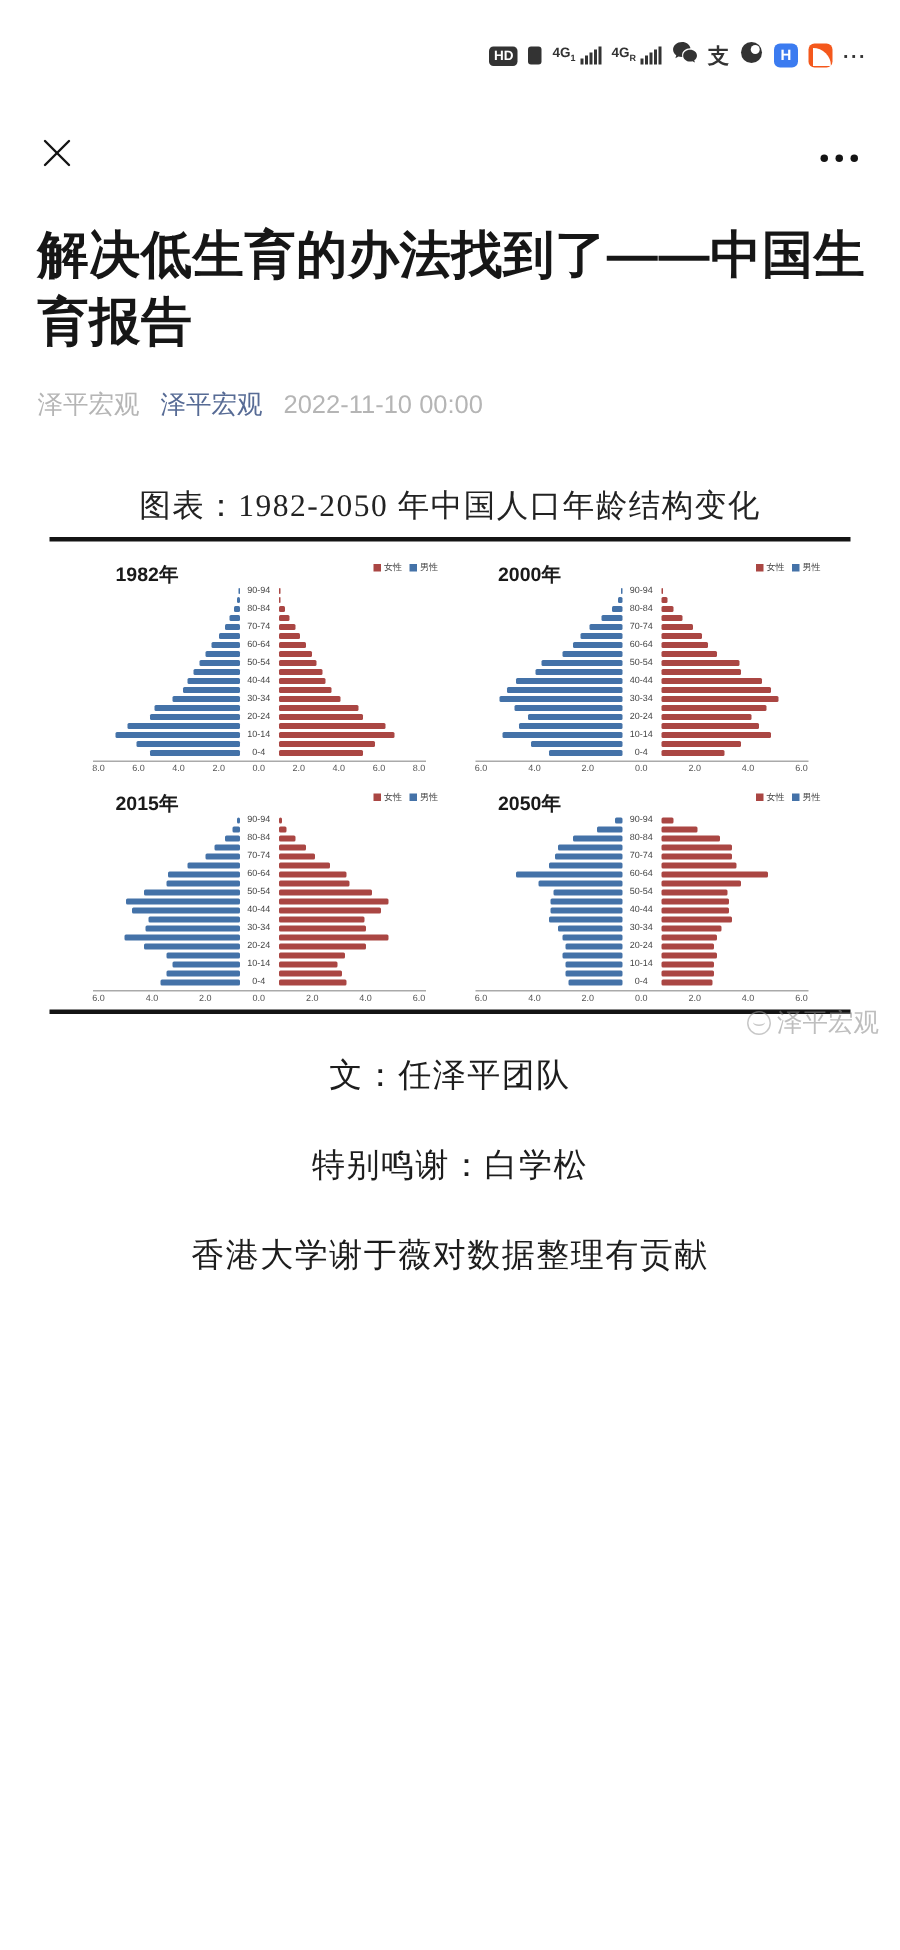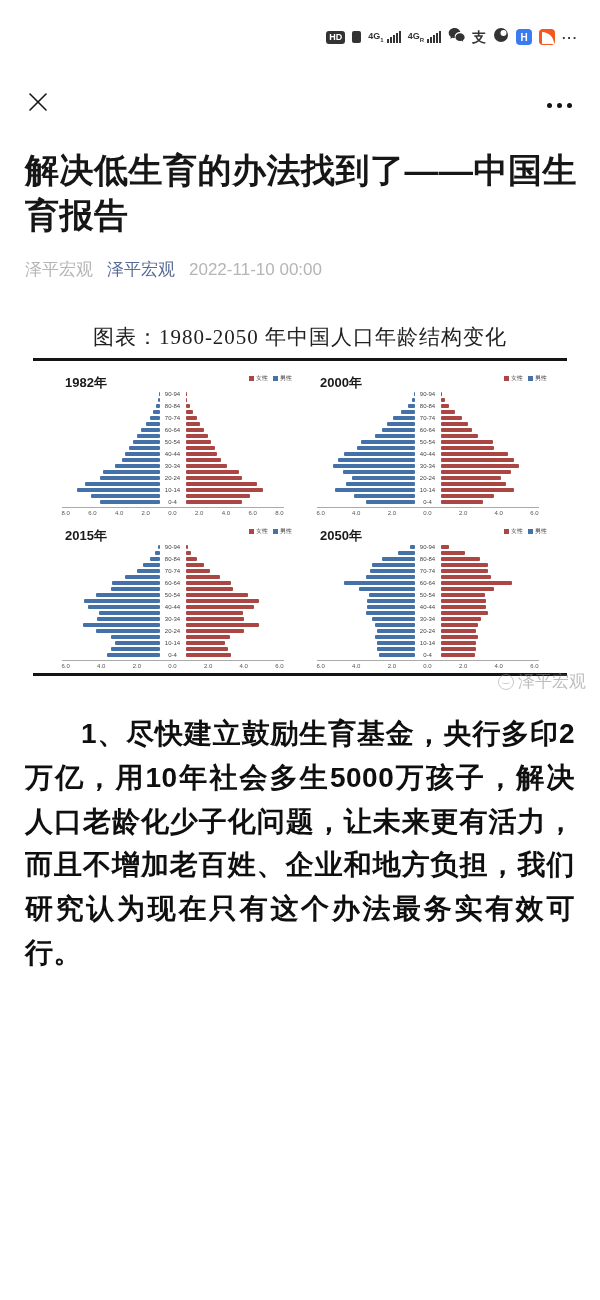--- a/index.html
+++ b/index.html
@@ -52,21 +52,21 @@
   .byline .when { color:#b5b5b5; }
 
   
   .figure { position:relative; margin-top:42px; }
   .fig-title { text-align:center; font-family:"Liberation Serif","DejaVu Serif",serif;
                font-size:21px; color:#222; letter-spacing:1px; }
   .fig-rule { height:3px; background:#141414; margin:7px 33px 0 33px; }
   .fig-rule.bottom { margin-top:2px; }
   .pyr-grid { display:grid; grid-template-columns:255px 255px; width:510px; margin:4px auto 0 auto; }
   .pyr-cell { position:relative; width:255px; height:153px; }
-  .pyr-title { position:absolute; top:9px; left:20px; font-size:13px; font-weight:bold; color:#1a1a1a; }
+  .pyr-title { position:absolute; top:9px; left:32px; font-size:13px; font-weight:bold; color:#1a1a1a; }
   .pyr-legend { position:absolute; top:9px; right:8px; display:flex; gap:5px; align-items:center; }
   .pyr-legend .li { display:flex; align-items:center; gap:2px; }
   .pyr-legend .sw { width:5px; height:5px; display:inline-block; }
   .pyr-legend .ll { font-size:6px; color:#444; }
   .pyr-plot { margin:26px auto 0 auto; width:222px; }
   .pyr-row { display:flex; align-items:center; height:6px; }
   .pz-l { width:98px; display:flex; justify-content:flex-end; }
   .pz-r { width:98px; display:flex; justify-content:flex-start; }
   .pz-c { width:26px; font-size:6px; line-height:6px; text-align:center; color:#444; }
   .pbar { height:4px; border-radius:1px; }
@@ -160,21 +160,21 @@
   </div>
 
   <h1 class="art-title">解决低生育的办法找到了——中国生育报告</h1>
   <div class="byline">
     <span class="src">泽平宏观</span>
     <span class="acct">泽平宏观</span>
     <span class="when">2022-11-10 00:00</span>
   </div>
 
   <div class="figure">
-    <div class="fig-title">图表：1980-2050 年中国人口年龄结构变化</div>
+    <div class="fig-title">图表：1982-2050 年中国人口年龄结构变化</div>
     <div class="fig-rule"></div>
     <div class="pyr-grid">
         <div class="pyr-cell">
           <div class="pyr-title">1982年</div>
           <div class="pyr-legend">
             <div class="li">
               <div class="sw" style="background: rgb(170, 70, 67);"></div>
               <div class="ll">女性</div>
             </div>
             <div class="li">
@@ -965,19 +965,20 @@
     <div class="src-row">
       <span class="watermark">
         <span class="wm-logo">
             <i></i>
           </span>
         <span class="wm-text">泽平宏观</span>
       </span>
     </div>
   </div>
 
-
-  <div class="body-text">
-    <p>1、尽快建立鼓励生育基金，央行多印2万亿，用10年社会多生5000万孩子，解决人口老龄化少子化问题，让未来更有活力，而且不增加老百姓、企业和地方负担，我们研究认为现在只有这个办法最务实有效可行。</p>
-
+  <div class="credits">
+    <p>文：任泽平团队</p>
+    <p>特别鸣谢：白学松</p>
+    <p>香港大学谢于薇对数据整理有贡献</p>
   </div>
 
+
 </div>
 
 </body></html>

